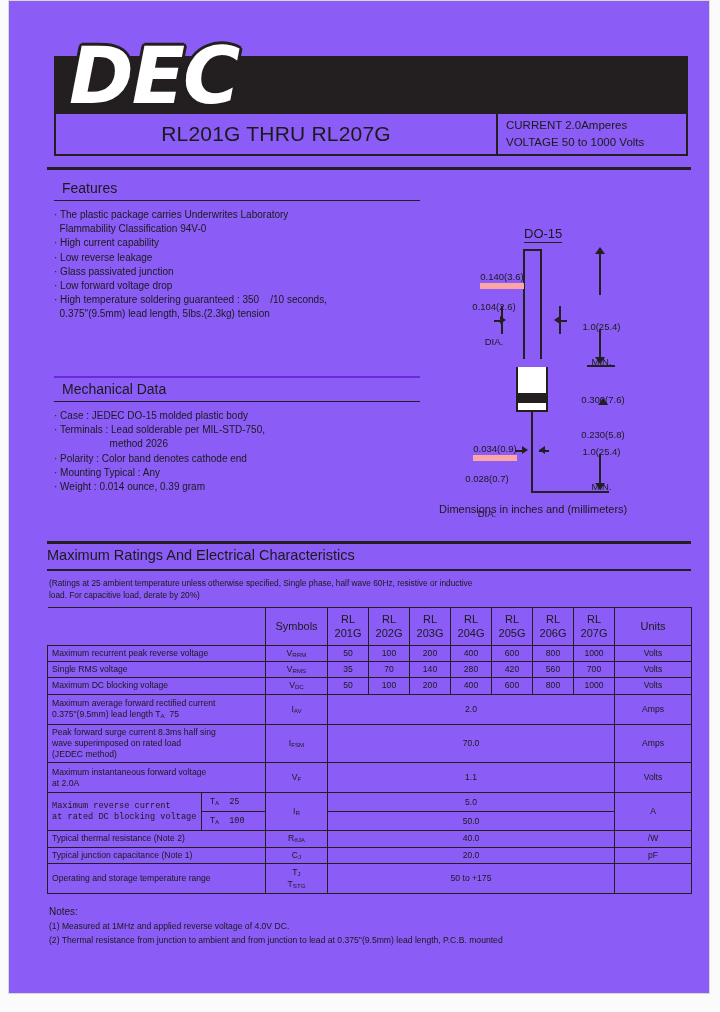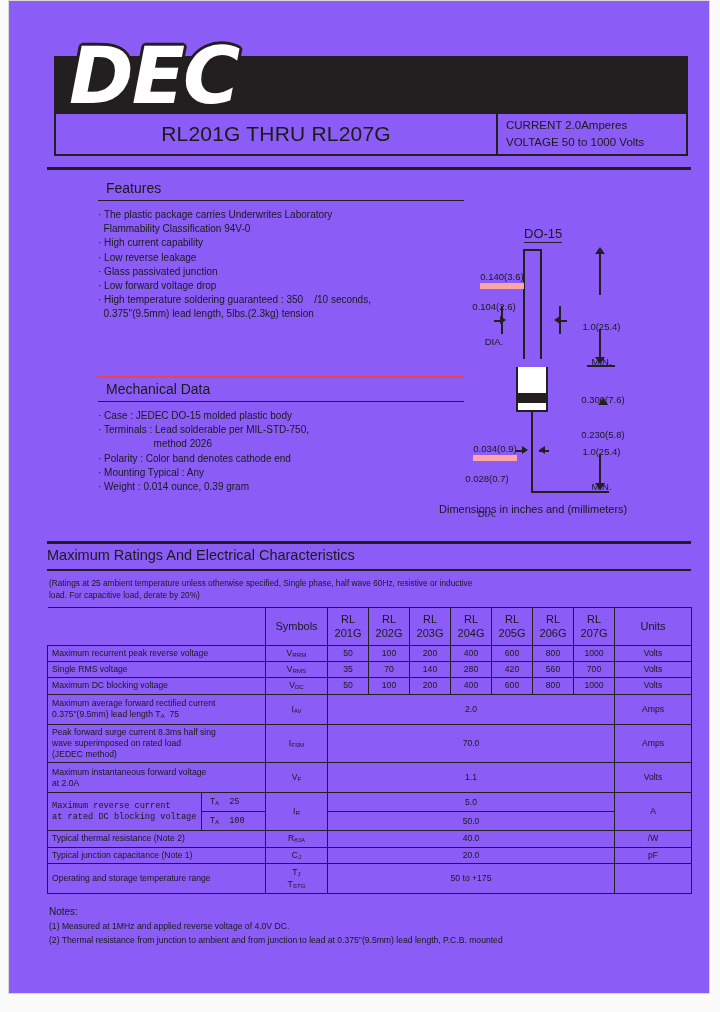--- a/index.html
+++ b/index.html
@@ -88,27 +88,26 @@
     line-height: 1.45;
   }
   .rule-thick {
     position: absolute;
     background: #231f20;
   }
 
   
   .sec {
     position: absolute;
-    margin-left: 44px;
   }
   .sec-title {
     font-size: 14px;
     padding: 3px 0 4px 8px;
   }
-  .sec-line-top { border-top: 2px solid #ef4444; }
+  .sec-line-top { border-top: 2px solid #6d28d9; }
   .sec-line-bot { border-bottom: 1.5px solid #231f20; }
 
   .bullets {
     font-size: 10px;
     line-height: 1.42;
     padding-top: 7px;
   }
   .bullets div { white-space: pre; }
 
   

